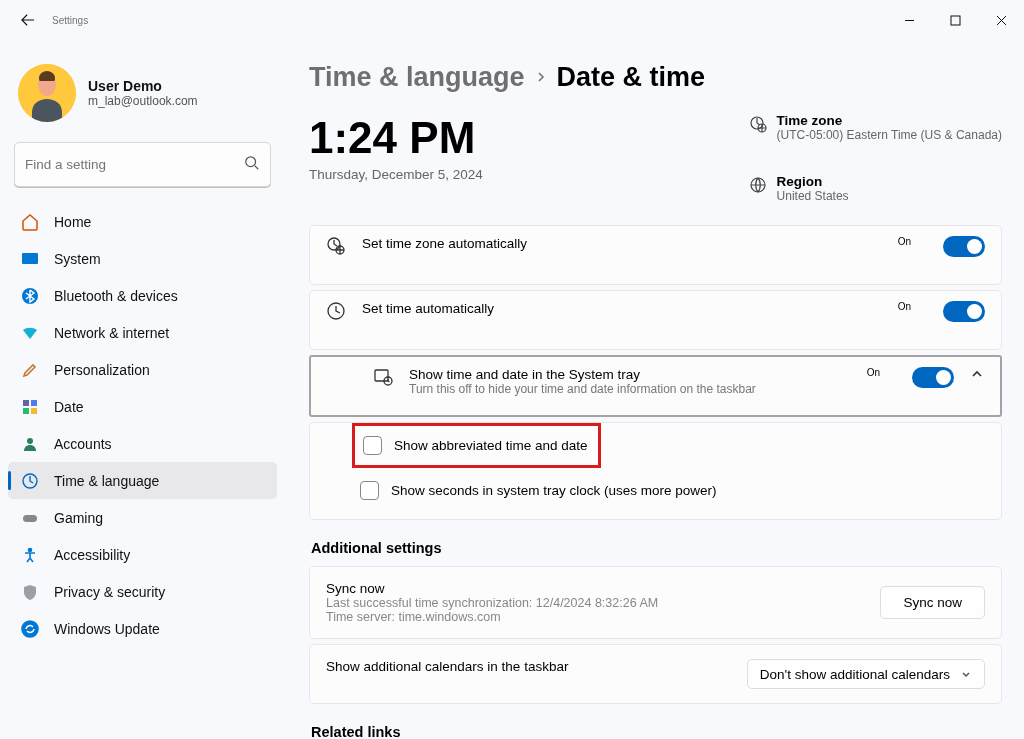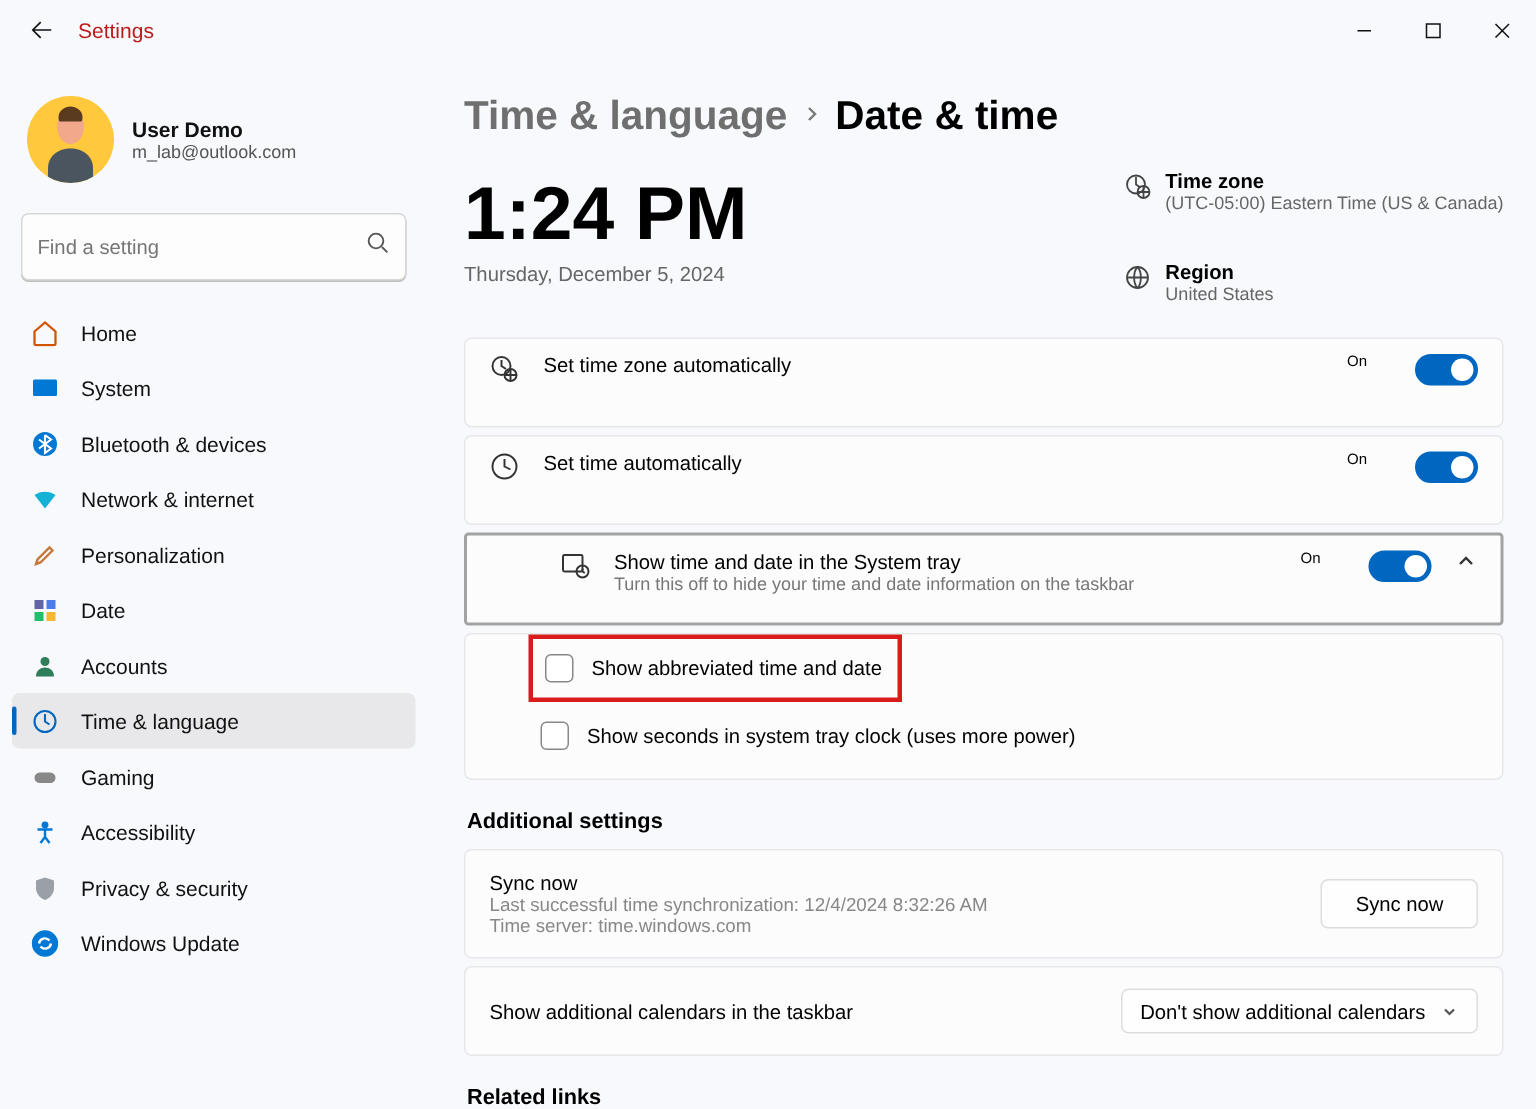--- a/index.html
+++ b/index.html
@@ -1,21 +1,21 @@
 <!DOCTYPE html>
 <html><head>
 <meta charset="utf-8">
 <style>
   * { box-sizing: border-box; margin: 0; padding: 0; }
   html, body { width: 1024px; height: 739px; font-family: "Segoe UI", -apple-system, sans-serif; background: #f7f9fc; overflow: hidden; }
   
   .titlebar { height: 40px; display: flex; align-items: center; padding-left: 14px; }
   .titlebar .back { width: 28px; display:flex; justify-content:center; }
   .titlebar .back svg { width: 14px; height: 14px; }
-  .titlebar .title { margin-left: 10px; font-size: 14px; color: #b91c1c; flex: 1; }
+  .titlebar .title { margin-left: 10px; font-size: 10px; color: #737373; flex: 1; }
   .winctrls { display:flex; }
   .winbtn { width: 46px; height: 40px; display:flex; align-items:center; justify-content:center; }
   .winbtn svg { width: 11px; height: 11px; }
 
   .body { display:flex; height: calc(739px - 40px); }
 
   
   .sidebar { width: 285px; padding: 10px 0 0 0; }
   .profile { display:flex; align-items:center; padding: 14px 18px 14px 18px; }
   .avatar { width: 58px; height:58px; border-radius:50%; background:#ffc83d; display:flex; align-items:center; justify-content:center; overflow:hidden; }
@@ -32,21 +32,21 @@
   .nav-icon { width:20px; display:flex; justify-content:center; align-items:center;}
   .nav-icon svg { width:18px; height:18px; }
 
   
   .main { flex:1; padding: 16px 22px 0 24px; overflow-y:auto; }
   .crumbs { display:flex; align-items:center; gap:10px; margin-top:6px; margin-bottom:20px; }
   .crumbs .parent { font-size:27px; color:#6f6f6f; font-weight:600;}
   .crumbs .chev svg{width:12px;height:12px;}
   .crumbs .current { font-size:27px; font-weight:600;}
   .timeblock { display:flex; align-items:flex-start; margin-bottom:22px;}
-  .time { font-size:50px; font-weight:600; }
+  .time { font-size:44px; font-weight:600; }
   .date { font-size:13.5px; color:#666; margin-top:4px;}
   .tzreg { margin-left:auto; display:flex; gap:32px;flex-direction:column; }
   .tzreg .item { display:flex; gap:10px;}
   .tzreg .iic{ padding-top:2px;}
   .tzreg .iic svg{width:18px;height:18px;}
   .tzreg .tit { font-size:13.5px; font-weight:600;}
   .tzreg .sub { font-size:12px; color:#666;}
 
   .card { background:#fcfcfd; border:1px solid #e7e7ea; border-radius:5px; margin-bottom:5px; }
   .card.red { border:2px solid #a3a3a3; border-radius:3px;padding-left:46px;}
@@ -65,21 +65,21 @@
   .subrow.boxed { margin-left:42px; margin-right:auto; padding-left:8px; padding-right:10px; border:3px solid #d81b1b; width:max-content;}
   .chk { width:19px; height:19px; border:1px solid #888; border-radius:4px; background:#fff;}
 
   .sechead { font-size:14.5px; font-weight:600; margin:20px 0 10px 2px;}
   .plain { background:#fcfcfd; border:1px solid #e7e7ea; border-radius:5px; margin-bottom:5px;}
   .syncrow { display:flex; align-items:center; padding:14px 16px; gap:16px;}
   .syncrow .txt { flex:1;}
   .syncrow .t1{ font-size:13.5px;}
   .syncrow .t2{ font-size:12.5px; color:#888;}
   .syncbtn { border:1px solid #ddd; background:#fefefe; border-radius:5px; height:33px; padding:0 22px; font-size:13.5px;}
-  .calrow { display:flex; align-items:center; padding:14px 16px; gap:16px;}
+  .calrow { display:flex; align-items:flex-start; padding:14px 16px; gap:16px;}
   .calrow .txt{flex:1; font-size:13.5px;}
   .drop { border:1px solid #ddd; background:#fefefe; border-radius:5px; height:30px; padding:0 12px; display:flex; align-items:center; gap:10px; font-size:13.5px;}
   .drop svg{width:12px;height:12px;}
 
   
   .main::-webkit-scrollbar{width:4px;}
   .main::-webkit-scrollbar-thumb{background:#bfbfbf;border-radius:2px;}
 </style>
 </head>
 <body>

